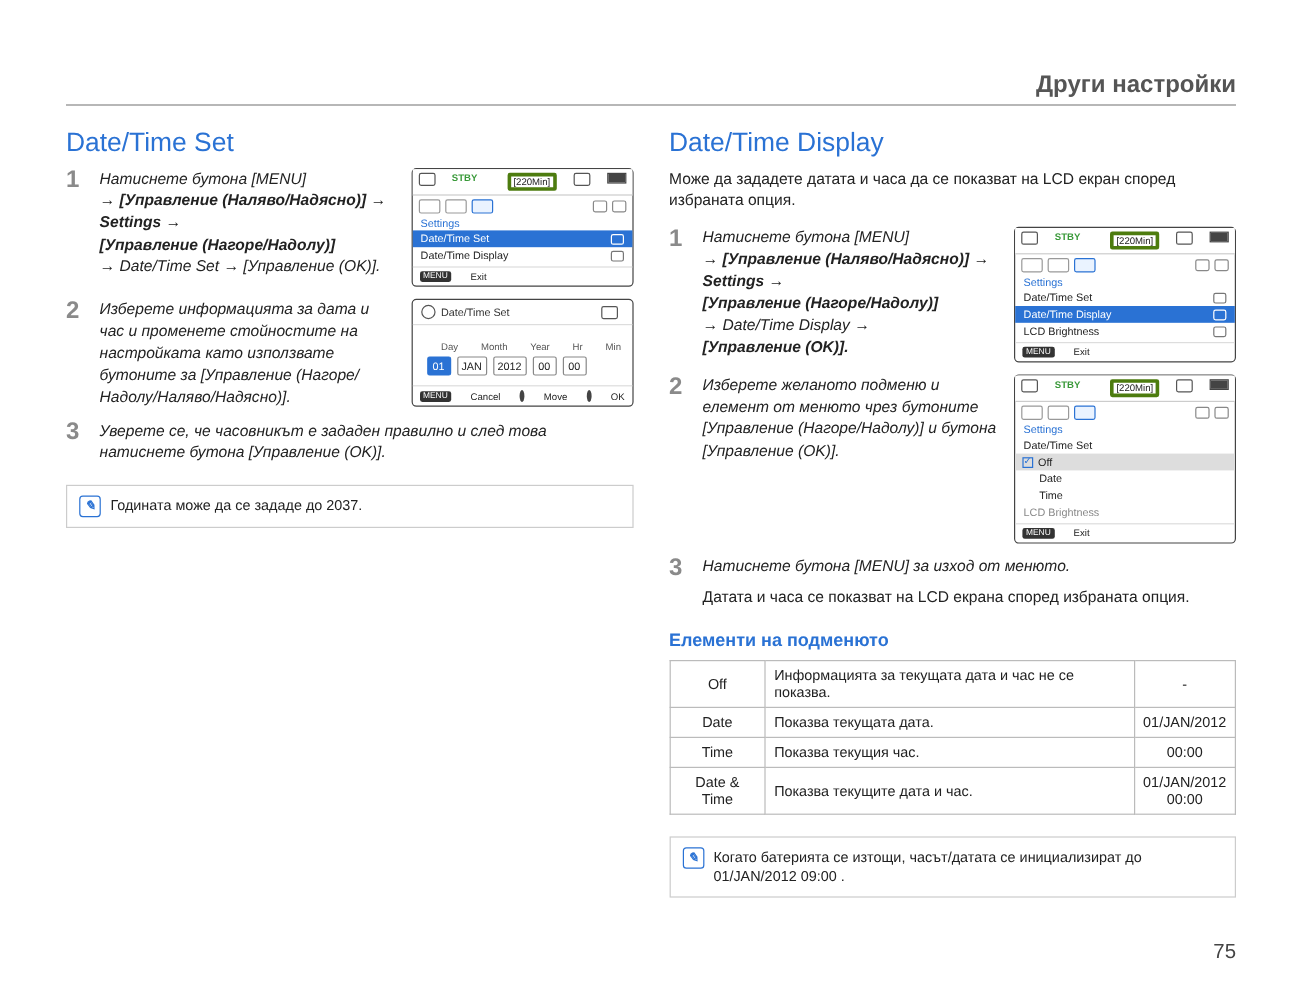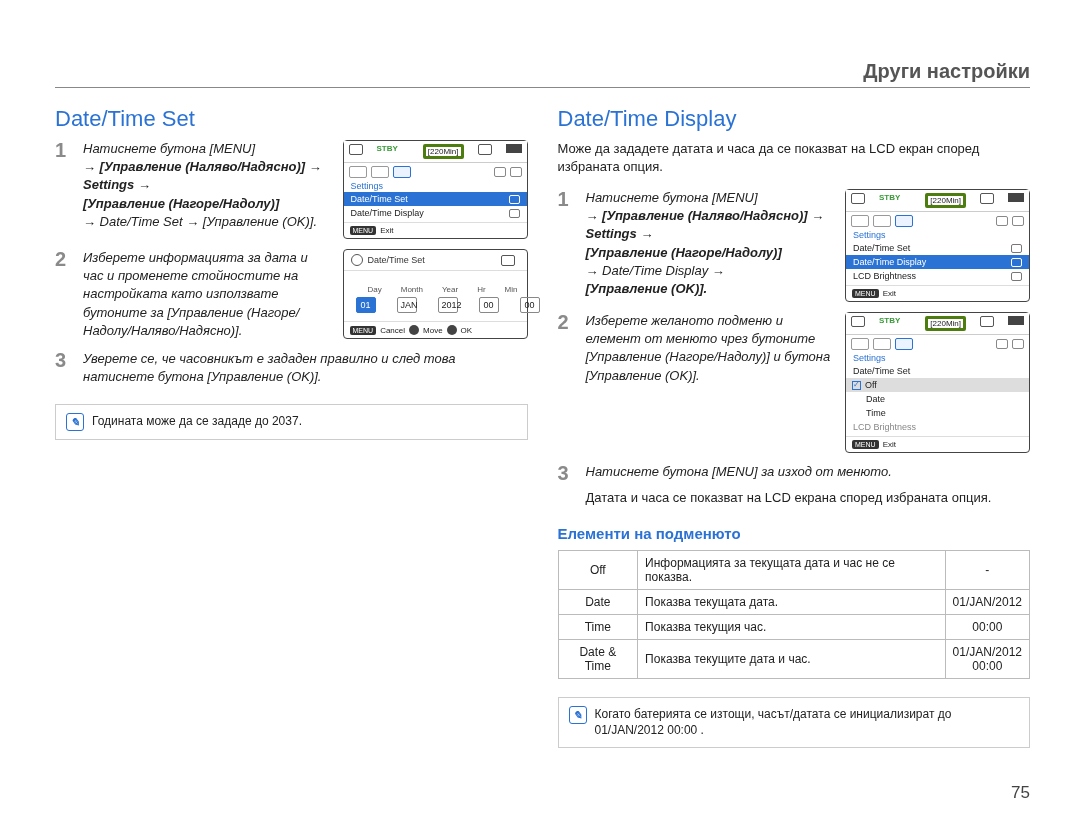--- a/index.html
+++ b/index.html
@@ -22,29 +22,29 @@
   .scr-top .bat { width:16px; height:9px; display:inline-block; border:1px solid #444; position:relative; background:linear-gradient(to right,#444 0%,#444 100%);}
   .scr-tabs { display:flex; padding:3px 5px 2px 5px; gap:4px; align-items:center;}
   .scr-tabs .tab { width:18px; height:12px; border:1px solid #999; border-radius:2px; }
   .scr-tabs .tab.active { border-color:#2a72d4; background:#eaf3ff;}
   .scr-tabs .small-ico { width:12px; height:10px; border:1px solid #888; border-radius:2px;}
   .scr-settings { color:#2a72d4; font-size:9px; padding:1px 7px;}
   .scr-item { display:flex; justify-content:space-between; align-items:center; padding:2px 7px; font-size:9px;}
   .scr-item.hl { background:#2a72d4; color:#fff;}
   .scr-item .mini { width:11px; height:9px; border:1px solid #777; border-radius:2px; display:inline-block;}
   .scr-item.hl .mini { border-color:#fff;}
-  .scr-foot { display:flex; gap:4px; padding:3px 6px; font-size:8px; border-top:1px solid #ddd; margin-top:2px; align-items:center;}
+  .scr-foot { display:flex; gap:16px; padding:3px 6px; font-size:8px; border-top:1px solid #ddd; margin-top:2px; align-items:center;}
   .scr-foot .chip { background:#333; color:#fff; padding:1px 3px; border-radius:2px; font-size:7px;}
   .scr-foot .circ { width:10px; height:10px; border-radius:50%; background:#444; display:inline-block;}
   
   .dts-body { padding:6px 8px; }
   .dts-title { display:flex; align-items:center; gap:5px; font-size:9px; color:#333; padding:4px 7px; border-bottom:1px solid #ddd;}
   .dts-title .gear { width:12px; height:12px; border:1px solid #555; border-radius:50%; display:inline-block;}
   .dts-labels { display:flex; gap:19px; font-size:8px; color:#555; margin:8px 0 3px 16px;}
-  .dts-fields { display:flex; gap:21px; margin-left:4px;align-items:flex-end;}
+  .dts-fields { display:flex; gap:5px; margin-left:4px;align-items:flex-end;}
   .dts-fields .fld { border:1px solid #888; padding:2px 3px; font-size:9px; min-width:20px; text-align:center; border-radius:2px;}
   .dts-fields .fld.hl { background:#2a72d4; color:#fff; border-color:#2a72d4;}
   
   .note { display:flex; gap:8px; align-items:flex-start; border:1px solid #ccc; padding:8px 10px; margin-top:18px; font-size:12px; line-height:1.35;}
   .note-ico { width:18px; height:18px; flex-shrink:0; border:1px solid #2a72d4; border-radius:3px; display:flex; align-items:center; justify-content:center; color:#2a72d4; font-weight:bold; font-style:italic; font-size:11px;}
   
   .subhead { color:#2a72d4; font-weight:bold; font-size:15px; margin:18px 0 8px 0;}
   table.sub { width:100%; border-collapse:collapse; font-size:12px;}
   table.sub th { background:#b58b2e; color:#fff; font-weight:normal; padding:5px 6px; border:1px solid #fff; text-align:center;}
   table.sub td { border:1px solid #bbb; padding:5px 7px; vertical-align:middle;}
@@ -282,19 +282,19 @@
         <tr>
           <td class="c">Date &amp; Time</td>
           <td>Показва текущите дата и час.</td>
           <td class="c"><span>01/JAN/2012</span><br><span>00:00</span></td>
         </tr>
       </tbody>
         </table>
 
       <div class="note">
         <div class="note-ico">✎</div>
-        <div>Когато батерията се изтощи, часът/датата се инициализират до 01/JAN/2012 00:00 .</div>
+        <div>Когато батерията се изтощи, часът/датата се инициализират до 01/JAN/2012 09:00 .</div>
       </div>
     </div>
   </div>
 
   <div class="pagenum">75</div>
 </div>
 
 </body></html>

